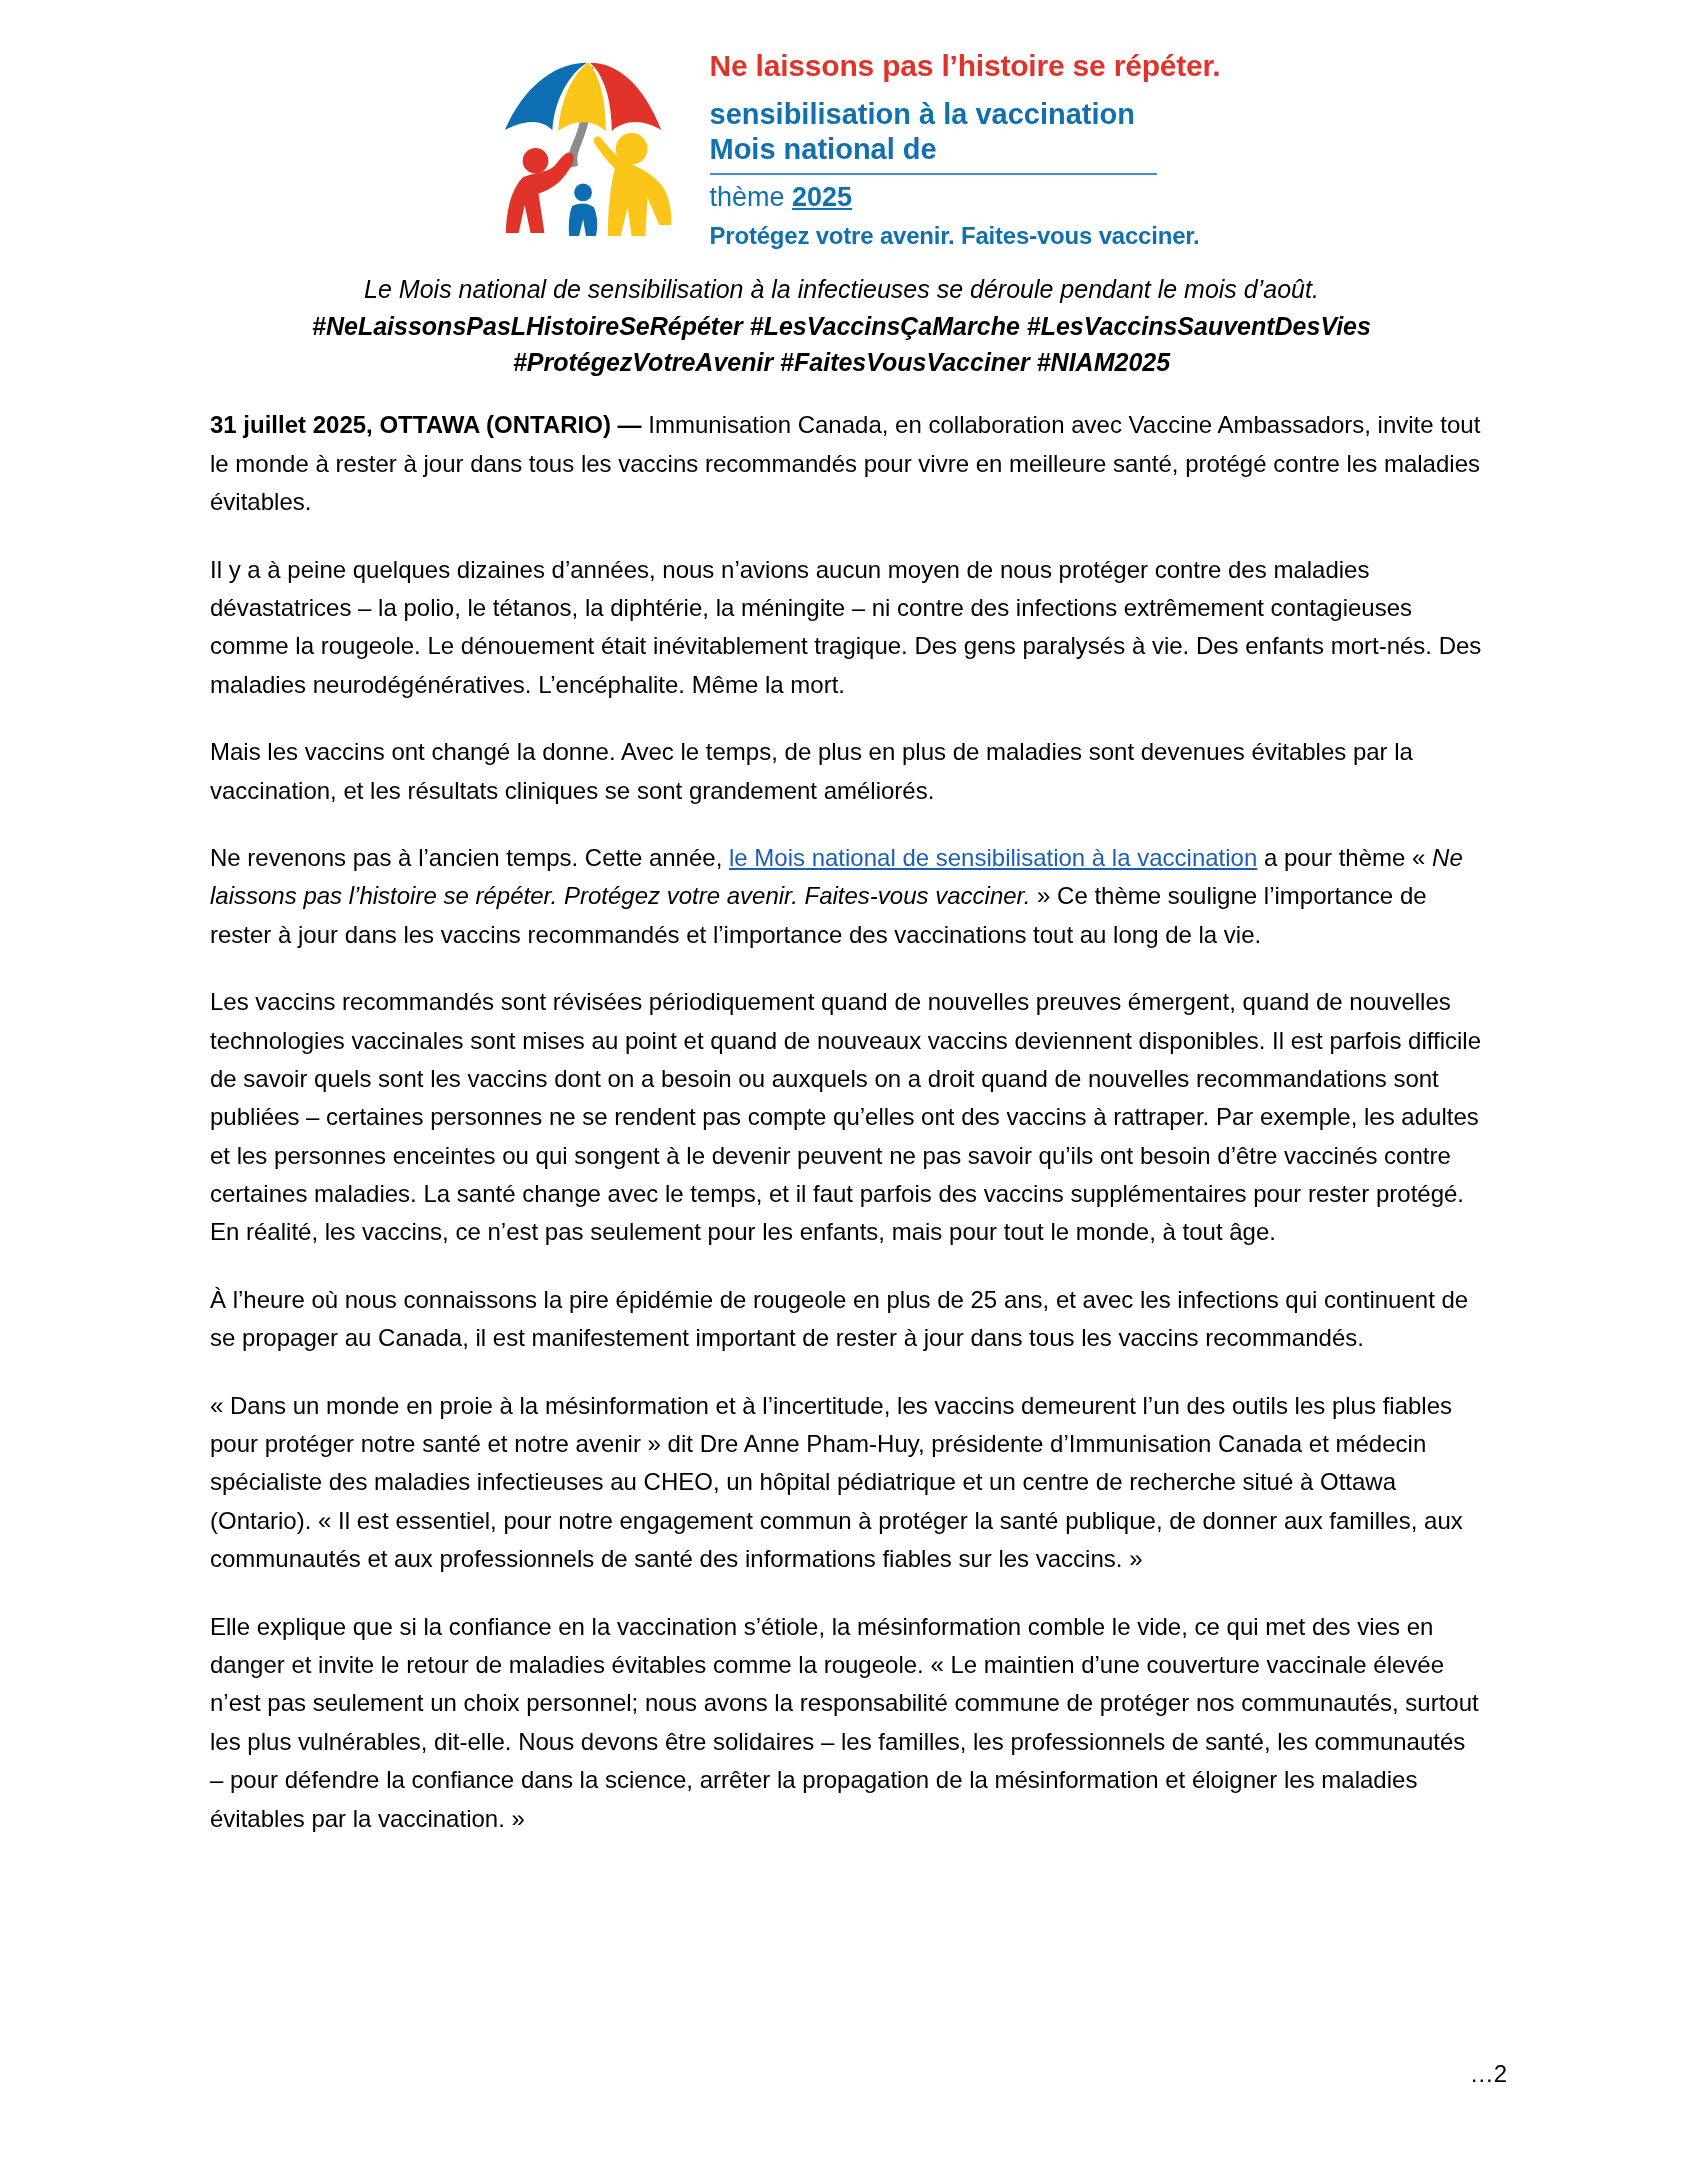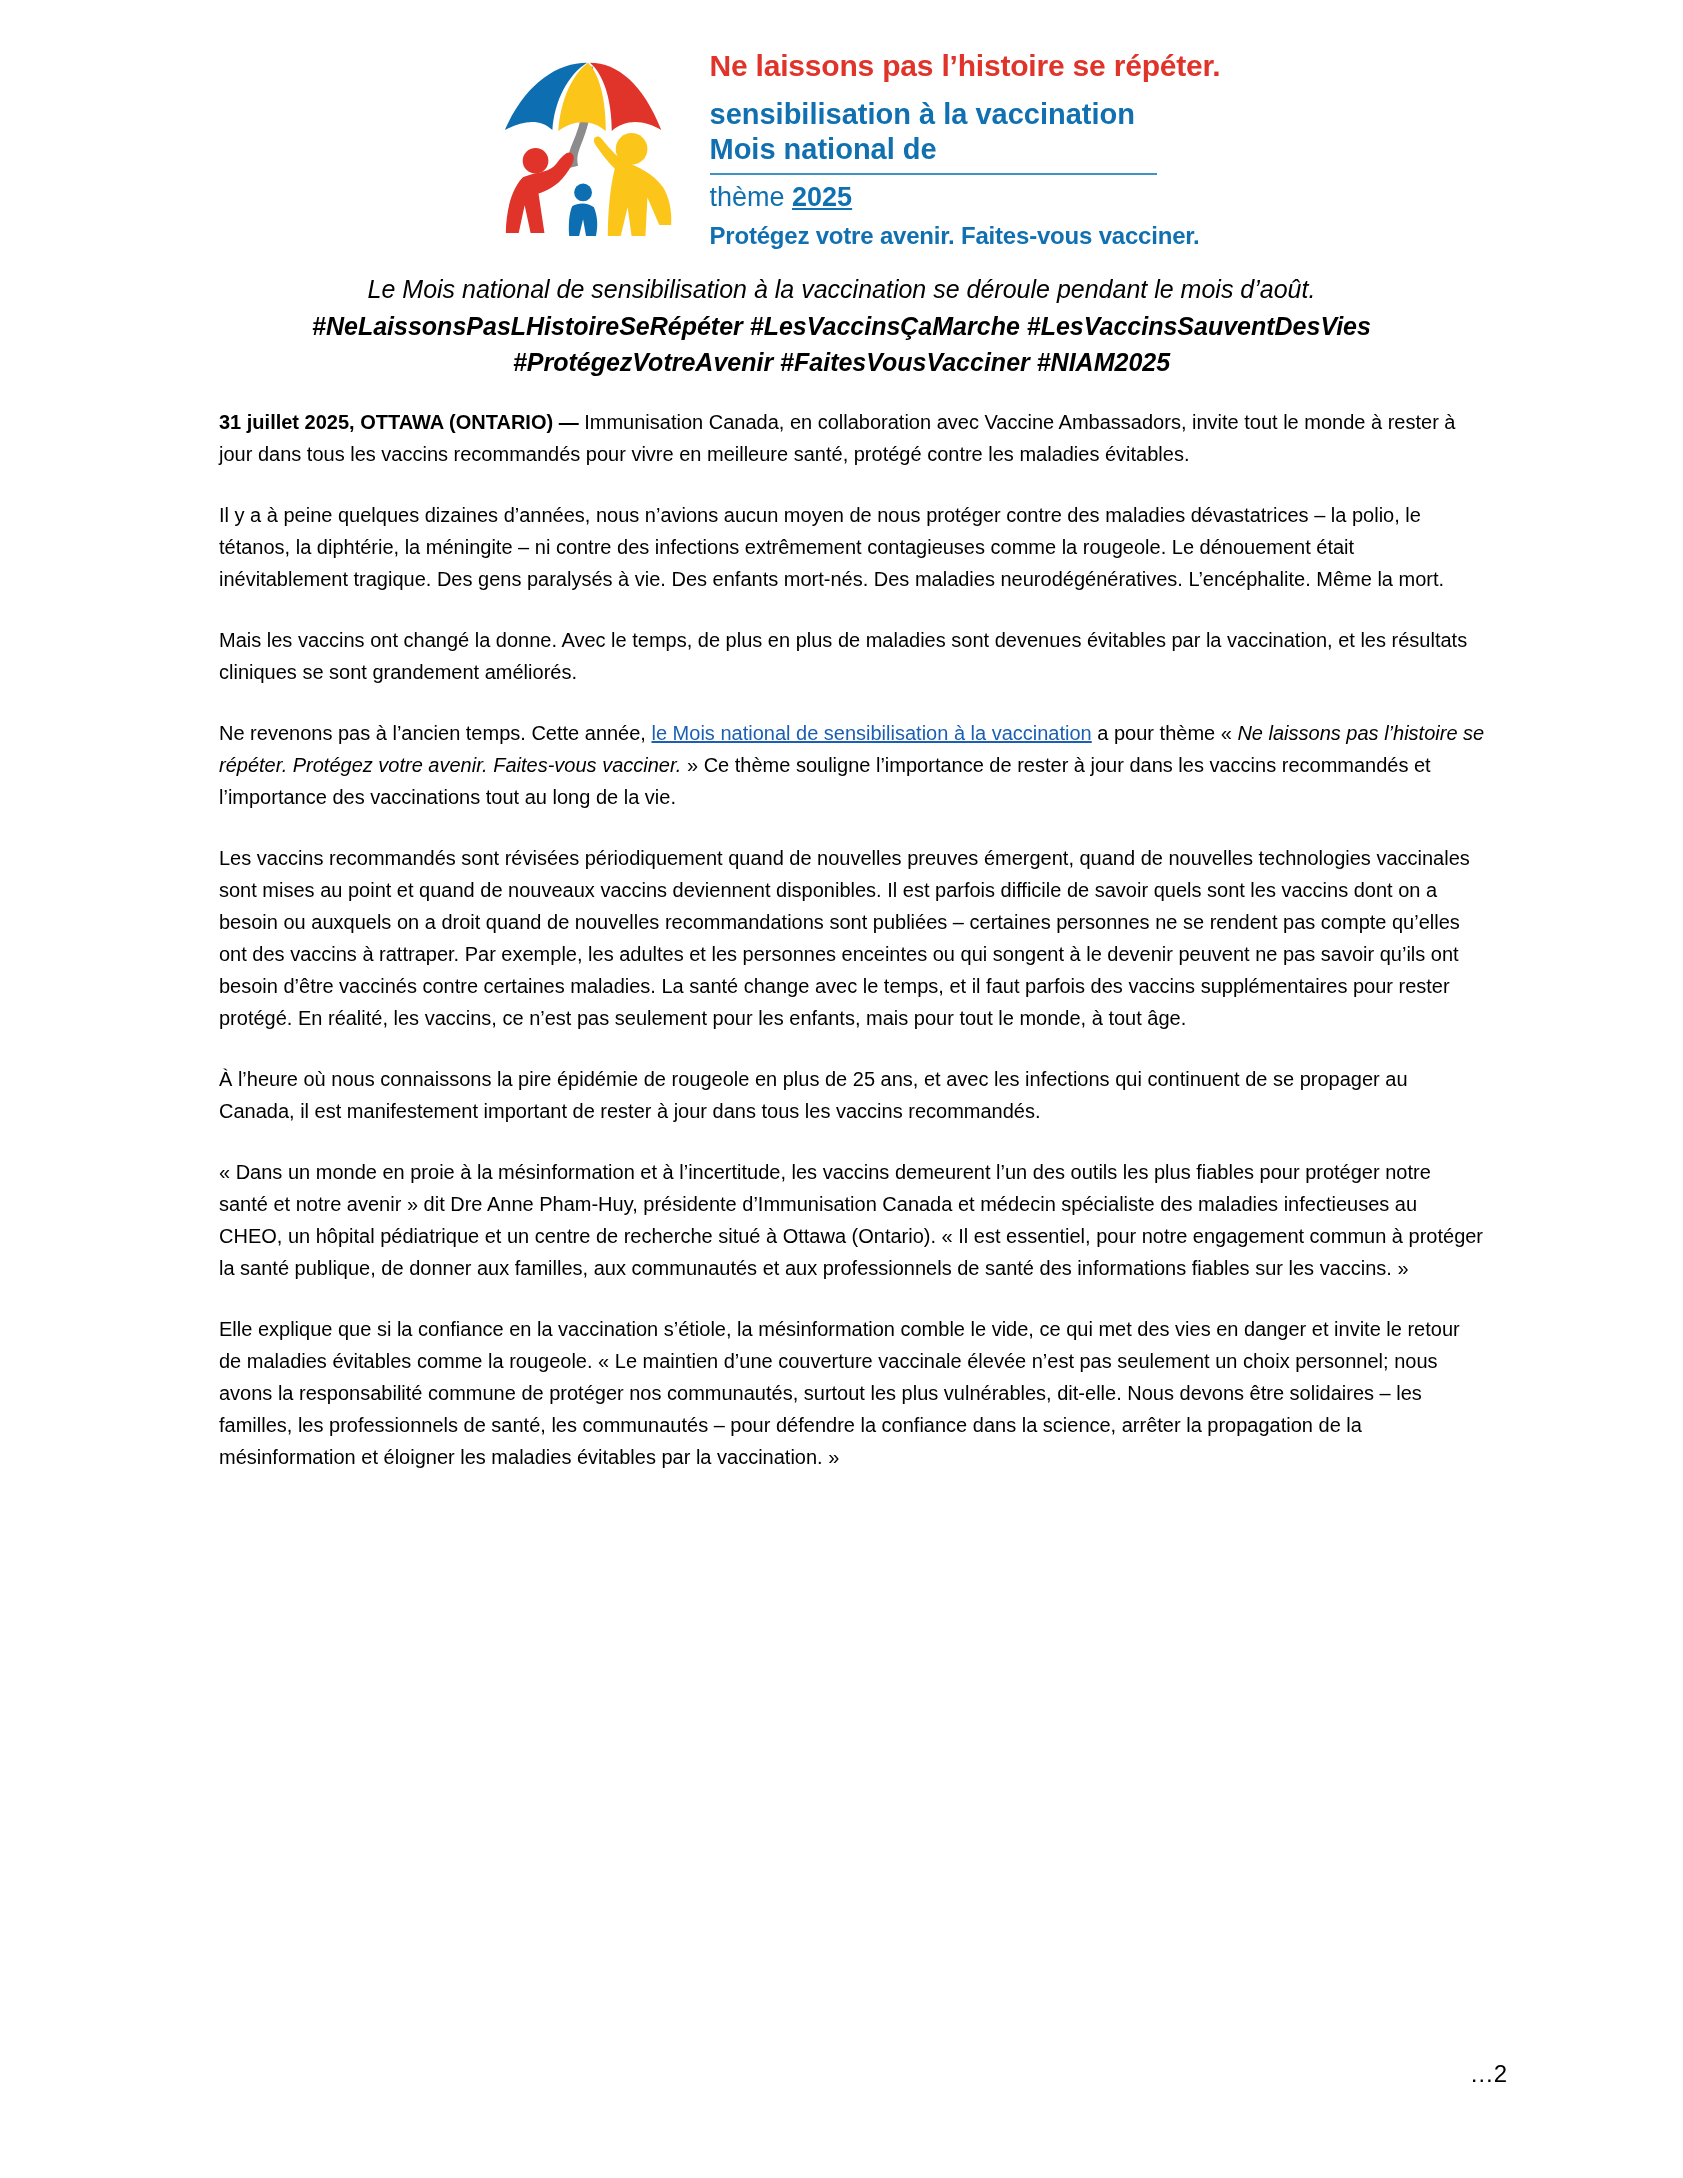--- a/index.html
+++ b/index.html
@@ -100,23 +100,23 @@
   }
 
   
   .body-copy {
     margin: 0 auto;
     width: 1283px;
     padding-left: 4px;
     padding-top: 26px;
   }
   .body-copy p {
-    font-size: 20px;
+    font-size: 24px;
     line-height: 1.60;
-    margin: 0 0 29px 17px;
+    margin: 0 0 29px 8px;
     text-align: left;
   }
   .body-copy p:last-child { margin-bottom: 0; }
   .body-copy b { font-weight: bold; }
   .body-copy i { font-style: italic; }
   .section-head {
     font-size: 24px;
     font-weight: bold;
     line-height: 1.60;
     margin: 0 0 1px 0;
@@ -174,21 +174,21 @@
       <div class="logo-line-1">Ne laissons pas l’histoire se répéter.</div>
       <div class="logo-line-2">sensibilisation à la vaccination</div>
       <div class="logo-line-2">Mois national de</div>
       <div class="logo-rule"></div>
       <div class="logo-line-3"><span>thème </span><b>2025</b></div>
       <div class="logo-line-4">Protégez votre avenir. Faites-vous vacciner.</div>
     </div>
   </div>
 
   <div class="tagline">
-    <div class="tagline-italic">Le Mois national de sensibilisation à la vaccination se déroule pendant le mois d’août.</div>
+    <div class="tagline-italic">Le Mois national de sensibilisation à la infectieuses se déroule pendant le mois d’août.</div>
     <div class="hashline">#NeLaissonsPasLHistoireSeRépéter   #LesVaccinsÇaMarche  #LesVaccinsSauventDesVies</div>
     <div class="hashline">#ProtégezVotreAvenir   #FaitesVousVacciner   #NIAM2025</div>
   </div>
 
   <div class="body-copy">
 
     <p><b>31 juillet 2025, OTTAWA (ONTARIO) —</b><span> Immunisation Canada, en collaboration avec Vaccine Ambassadors, invite tout le monde à rester à jour dans tous les vaccins recommandés pour vivre en meilleure santé, protégé contre les maladies évitables.</span></p>
 
     <p>Il y a à peine quelques dizaines d’années, nous n’avions aucun moyen de nous protéger contre des maladies dévastatrices – la polio, le tétanos, la diphtérie, la méningite – ni contre des infections extrêmement contagieuses comme la rougeole. Le dénouement était inévitablement tragique. Des gens paralysés à vie. Des enfants mort-nés. Des maladies neurodégénératives. L’encéphalite. Même la mort.</p>
 

